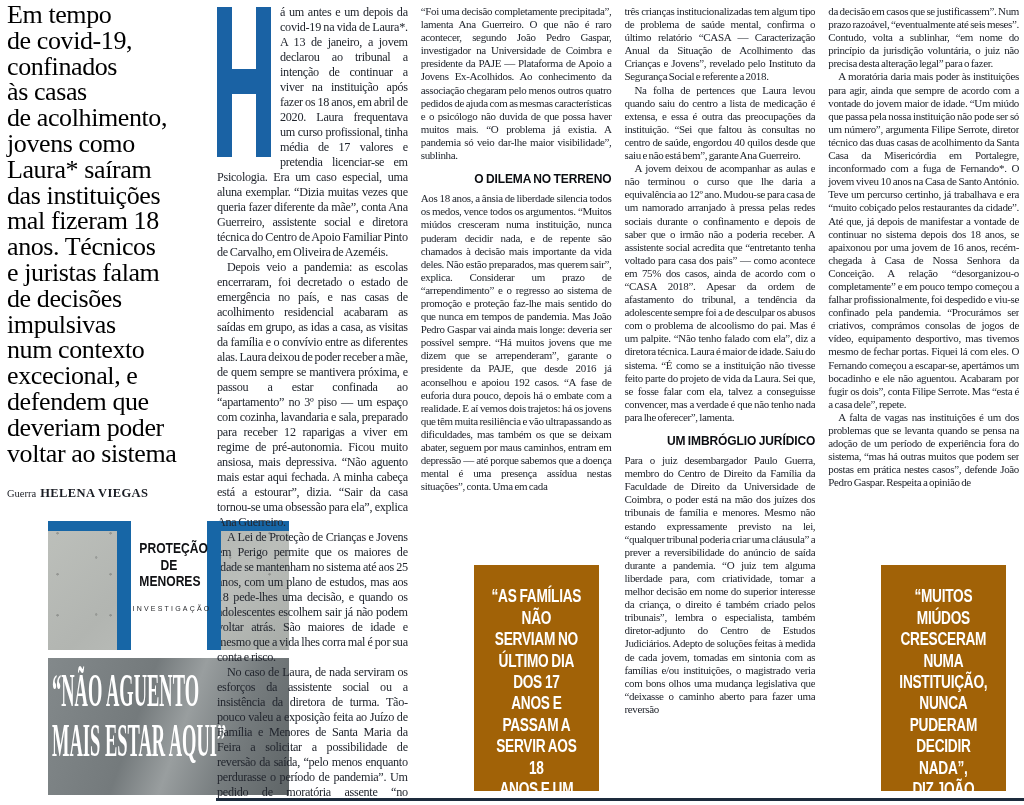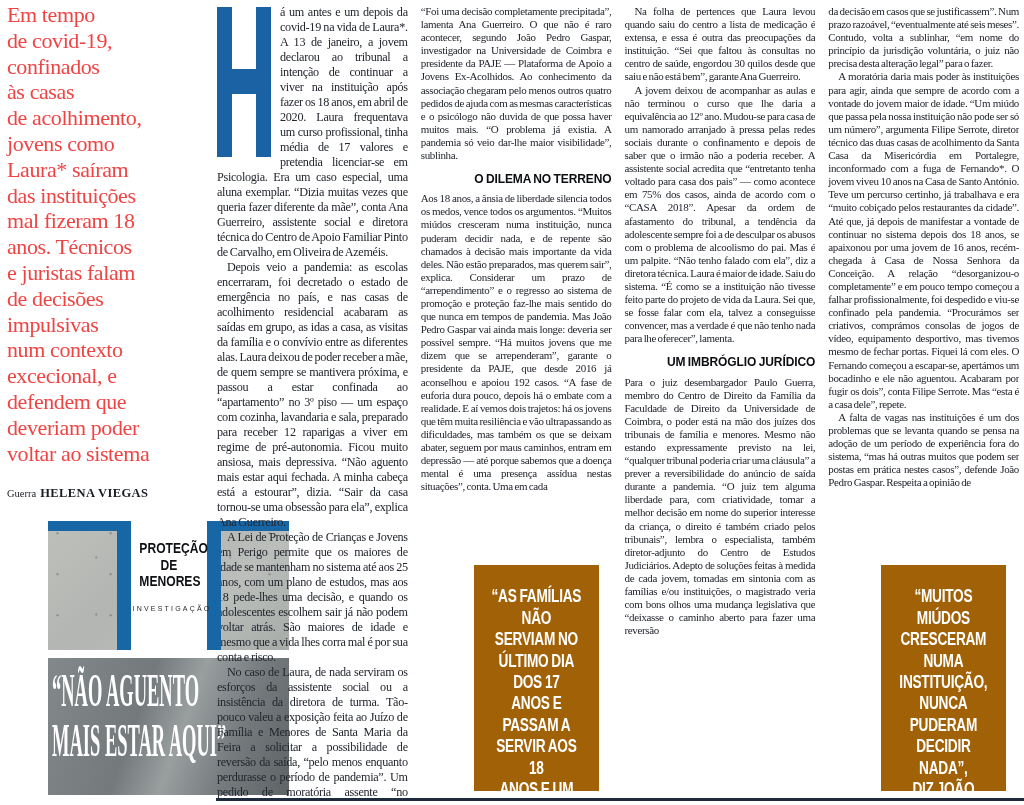--- a/index.html
+++ b/index.html
@@ -1,21 +1,21 @@
 <!DOCTYPE html>
 <html lang="pt"><head>
 <meta charset="utf-8">
 <style>
   html,body{margin:0;padding:0;background:#ffffff;}
   .page{position:relative;width:1024px;height:805px;background:#fff;overflow:hidden;
         font-family:"Liberation Serif",serif;-webkit-font-smoothing:antialiased;}
 
   
-  .headline{position:absolute;left:7px;top:2px;width:206px;font-size:22px;line-height:25.8px;
-            color:#ef4444;white-space:pre-line;letter-spacing:-0.4px;}
+  .headline{position:absolute;left:7px;top:2px;width:206px;font-size:26px;line-height:25.8px;
+            color:#000000;white-space:pre-line;letter-spacing:-0.4px;}
   .byline{position:absolute;left:7px;top:483px;color:#1a1d24;}
   .byline .lbl{font-size:10.5px;}
   .byline .name{font-weight:bold;font-size:12.5px;letter-spacing:0.4px;}
 
   
   .photo-area{position:absolute;left:0;top:521px;width:241px;height:274px;padding-left:48px;}
   .photo1{position:relative;height:129px;
           background:linear-gradient(135deg,#bdc0bb 0%,#b2b5b1 40%,#bbbeba 68%,#a7aba7 100%);}
   .photo1::before{content:"";position:absolute;top:0;left:0;right:0;height:10px;background:#1766a6;}
   .photo1::after{content:"";position:absolute;inset:0;
@@ -134,21 +134,22 @@
 ANOS E PASSAM A
 SERVIR AOS 18
 ANOS E UM DIA”,
 CRITICA A
 PSICÓLOGA SÓNIA
 RODRIGUES</div>
       </div>
     </div>
 
     <div class="bcol">
-      <p class="para ind">Na folha de pertences que Laura levou quando saiu do centro a lista de medicação é extensa, e essa é outra das preocupações da instituição. “Sei que faltou às consultas no centro de saúde, engordou 30 quilos desde que saiu e não está bem”, garante Ana Guerreiro.</p>
+      <p class="para">três crianças institucionalizadas tem algum tipo de problema de saúde mental, confirma o último relatório “CASA — Caracterização Anual da Situação de Acolhimento das Crianças e Jovens”, revelado pelo Instituto da Segurança Social e referente a 2018.</p>
+      <p class="para ind">Na folha de pertences que Laura levou quando saiu do centro a lista de medicação é extensa, e essa é outra das preocupações da instituição. “Sei que faltou às consultas no centro de saúde, engordou 40 quilos desde que saiu e não está bem”, garante Ana Guerreiro.</p>
       <p class="para ind">A jovem deixou de acompanhar as aulas e não terminou o curso que lhe daria a equivalência ao 12º ano. Mudou-se para casa de um namorado arranjado à pressa pelas redes sociais durante o confinamento e depois de saber que o irmão não a poderia receber. A assistente social acredita que “entretanto tenha voltado para casa dos pais” — como acontece em 75% dos casos, ainda de acordo com o “CASA 2018”. Apesar da ordem de afastamento do tribunal, a tendência da adolescente sempre foi a de desculpar os abusos com o problema de alcoolismo do pai. Mas é um palpite. “Não tenho falado com ela”, diz a diretora técnica. Laura é maior de idade. Saiu do sistema. “É como se a instituição não tivesse feito parte do projeto de vida da Laura. Sei que, se fosse falar com ela, talvez a conseguisse convencer, mas a verdade é que não tenho nada para lhe oferecer”, lamenta.</p>
       <h3 class="chead">UM IMBRÓGLIO JURÍDICO</h3>
       <p class="para">Para o juiz desembargador Paulo Guerra, membro do Centro de Direito da Família da Faculdade de Direito da Universidade de Coimbra, o poder está na mão dos juízes dos tribunais de família e menores. Mesmo não estando expressamente previsto na lei, “qualquer tribunal poderia criar uma cláusula” a prever a reversibilidade do anúncio de saída durante a pandemia. “O juiz tem alguma liberdade para, com criatividade, tomar a melhor decisão em nome do superior interesse da criança, o direito é também criado pelos tribunais”, lembra o especialista, também diretor-adjunto do Centro de Estudos Judiciários. Adepto de soluções feitas à medida de cada jovem, tomadas em sintonia com as famílias e/ou instituições, o magistrado veria com bons olhos uma mudança legislativa que “deixasse o caminho aberto para fazer uma reversão</p>
     </div>
 
     <div class="bcol">
       <div class="clip">
         <p class="para">da decisão em casos que se justificassem”. Num prazo razoável, “eventualmente até seis meses”. Contudo, volta a sublinhar, “em nome do princípio da jurisdição voluntária, o juiz não precisa desta alteração legal” para o fazer.</p>
         <p class="para ind">A moratória daria mais poder às instituições para agir, ainda que sempre de acordo com a vontade do jovem maior de idade. “Um miúdo que passa pela nossa instituição não pode ser só um número”, argumenta Filipe Serrote, diretor técnico das duas casas de acolhimento da Santa Casa da Misericórdia em Portalegre, inconformado com a fuga de Fernando*. O jovem viveu 10 anos na Casa de Santo António. Teve um percurso certinho, já trabalhava e era “muito cobiçado pelos restaurantes da cidade”. Até que, já depois de manifestar a vontade de continuar no sistema depois dos 18 anos, se apaixonou por uma jovem de 16 anos, recém-chegada à Casa de Nossa Senhora da Conceição. A relação “desorganizou-o completamente” e em pouco tempo começou a falhar profissionalmente, foi despedido e viu-se confinado pela pandemia. “Procurámos ser criativos, comprámos consolas de jogos de vídeo, equipamento desportivo, mas tivemos mesmo de fechar portas. Fiquei lá com eles. O Fernando começou a escapar-se, apertámos um bocadinho e ele não aguentou. Acabaram por fugir os dois”, conta Filipe Serrote. Mas “esta é a casa dele”, repete.</p>
         <p class="para ind">A falta de vagas nas instituições é um dos problemas que se levanta quando se pensa na adoção de um período de experiência fora do sistema, “mas há outras muitos que podem ser postas em prática nestes casos”, defende João Pedro Gaspar. Respeita a opinião de</p>

